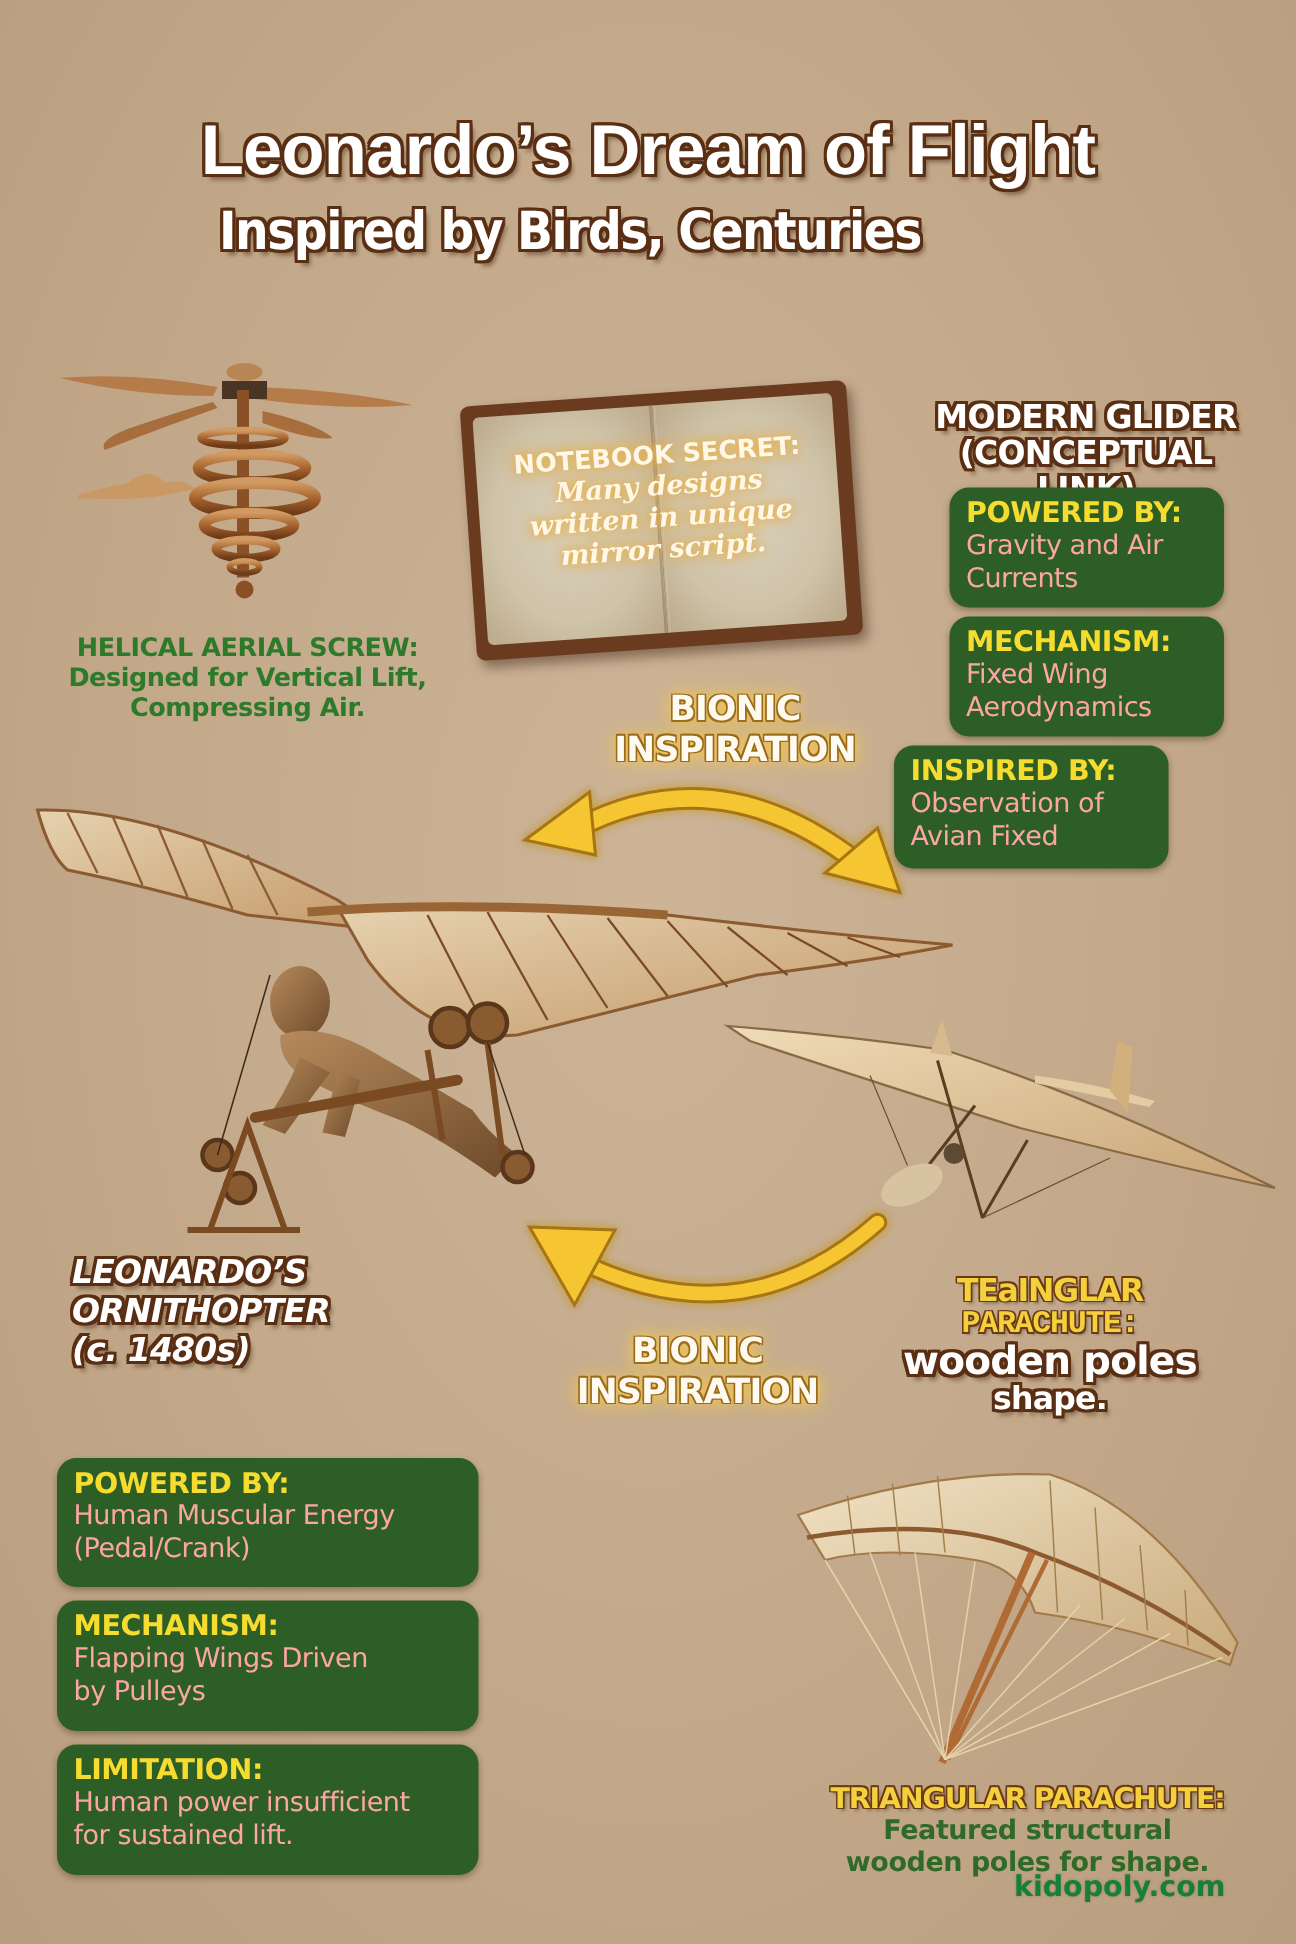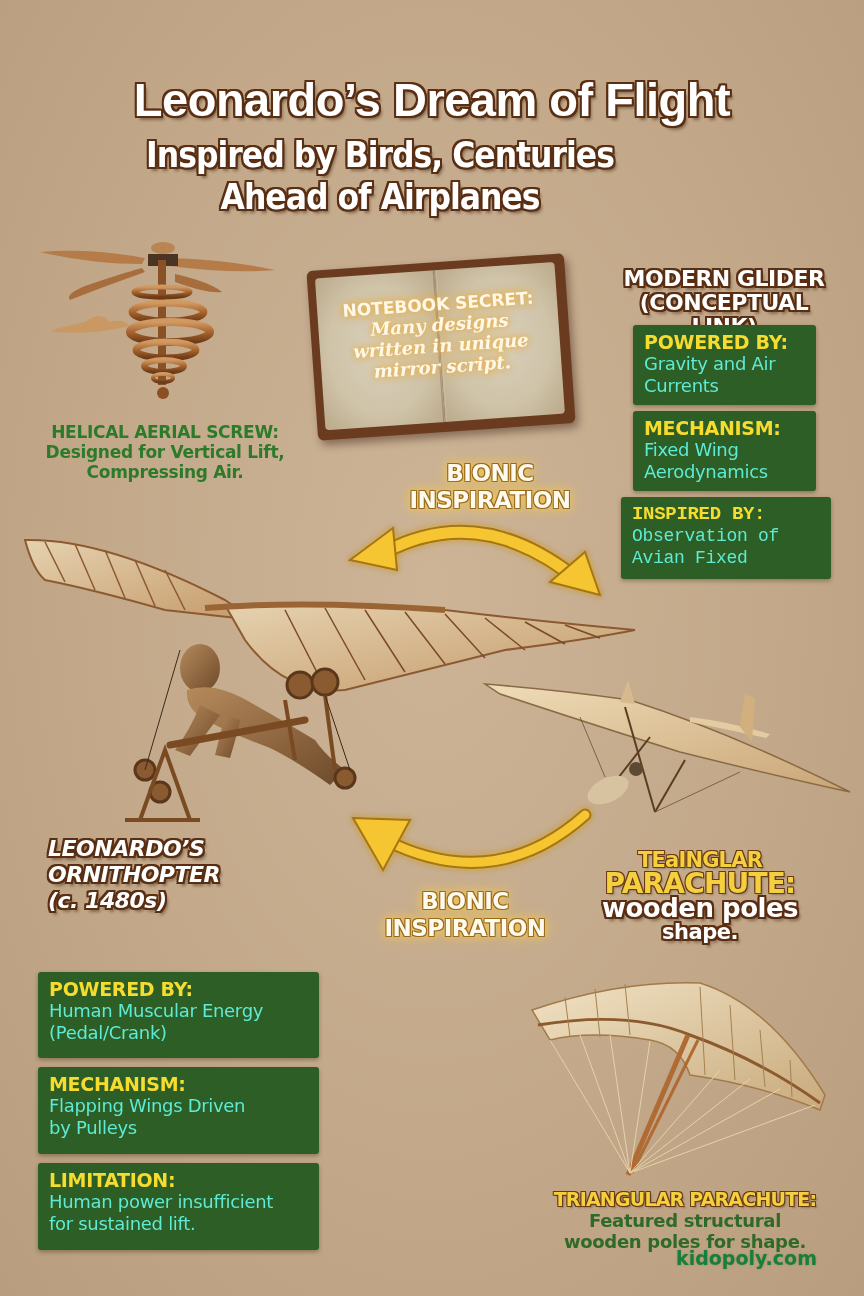--- a/index.html
+++ b/index.html
@@ -34,29 +34,29 @@
     text-shadow:
       -1px -1px 0 #9a6a18, 1px -1px 0 #9a6a18, -1px 1px 0 #9a6a18, 1px 1px 0 #9a6a18,
       0 0 8px #f3c24a, 0 0 14px #f7cf5d;
   }
   .section-head {
     font-size: 22px; line-height: 24px; letter-spacing: -0.5px; text-align: center;
   }
   .card {
     position: absolute;
     background: #2d5e25;
-    border-radius: 3px;
+    border-radius: 13px;
     padding: 6px 10px 6px 11px;
     box-shadow: 0 2px 4px rgba(40,30,10,0.35);
   }
   .card .label {
     color: #f5dc2f; font-weight: bold; font-size: 19px; line-height: 22px; letter-spacing: -0.3px;
   }
   .card .value {
-    color: #5eead4; font-size: 18px; line-height: 22px; letter-spacing: -0.3px;
+    color: #fca5a5; font-size: 18px; line-height: 22px; letter-spacing: -0.3px;
   }
   .green-caption {
     color: #2c7a2a; font-weight: bold; text-align: center;
     font-size: 17px; line-height: 20px; letter-spacing: -0.3px;
   }
   .notebook {
     left: 312px; top: 262px; width: 258px; height: 170px;
     transform: rotate(-4deg);
   }
   .notebook .cover {
@@ -90,21 +90,20 @@
     text-shadow: -1px -1px 0 #6b3a12, 1px -1px 0 #6b3a12, -1px 1px 0 #6b3a12, 1px 1px 0 #6b3a12, 2px 2px 2px rgba(0,0,0,0.25);
   }
   svg { position: absolute; overflow: visible; }
 </style>
 </head>
 <body>
 
 <div class="abs outlined-white title">Leonardo’s Dream of Flight</div>
 <div class="abs outlined-white subtitle">
   <div>Inspired by Birds, Centuries</div>
-  <div>Ahead of Airplanes</div>
 </div>
 
 <svg style="left:30px; top:230px;" width="250" height="170" viewBox="0 0 250 170">
   <defs>
     <linearGradient id="bronze" x1="0" y1="0" x2="0" y2="1">
       <stop offset="0" stop-color="#d19a62"></stop>
       <stop offset="0.5" stop-color="#a8642e"></stop>
       <stop offset="1" stop-color="#6e3b17"></stop>
     </linearGradient>
   </defs>
@@ -156,21 +155,21 @@
 <div class="card" style="left:633px; top:325px; width:183px; height:80px;">
   <div class="label">POWERED BY:</div>
   <div class="value">Gravity and Air</div>
   <div class="value">Currents</div>
 </div>
 <div class="card" style="left:633px; top:411px; width:183px; height:80px;">
   <div class="label">MECHANISM:</div>
   <div class="value">Fixed Wing</div>
   <div class="value">Aerodynamics</div>
 </div>
-<div class="card" style="left:621px; top:497px; width:210px; height:82px;font-family:Liberation Mono, monospace;">
+<div class="card" style="left:596px; top:497px; width:183px; height:82px;">
   <div class="label">INSPIRED BY:</div>
   <div class="value">Observation of</div>
   <div class="value">Avian Fixed</div>
 </div>
 
 <div class="abs glow-label" style="left:385px; top:460px; width:210px;">
   <div>BIONIC</div>
   <div>INSPIRATION</div>
 </div>
 
@@ -314,21 +313,21 @@
   <div class="value">by Pulleys</div>
 </div>
 <div class="card" style="left:38px; top:1163px; width:281px; height:87px;">
   <div class="label">LIMITATION:</div>
   <div class="value">Human power insufficient</div>
   <div class="value">for sustained lift.</div>
 </div>
 
 <div class="abs" style="left:600px; top:848px; width:200px; text-align:center;">
   <div class="para-caption-head" style="font-size:21px; line-height:24px;">TEaINGLAR</div>
-  <div class="para-caption-head" style="font-size:28px; line-height:24px;">PARACHUTE:</div>
+  <div class="para-caption-head" style="font-size:21px; line-height:24px;font-family:Liberation Mono, monospace;">PARACHUTE:</div>
   <div class="outlined-white" style="font-size:26px; line-height:24px; letter-spacing:-0.5px;">wooden poles</div>
   <div class="outlined-white" style="font-size:21px; line-height:24px; letter-spacing:-0.5px;">shape.</div>
 </div>
 
 <svg style="left:530px; top:975px;" width="310" height="200" viewBox="0 0 310 200">
   <defs>
     <linearGradient id="canopy" x1="0" y1="0" x2="1" y2="1">
       <stop offset="0" stop-color="#f0e2c4"></stop>
       <stop offset="1" stop-color="#c9aa7c"></stop>
     </linearGradient>

